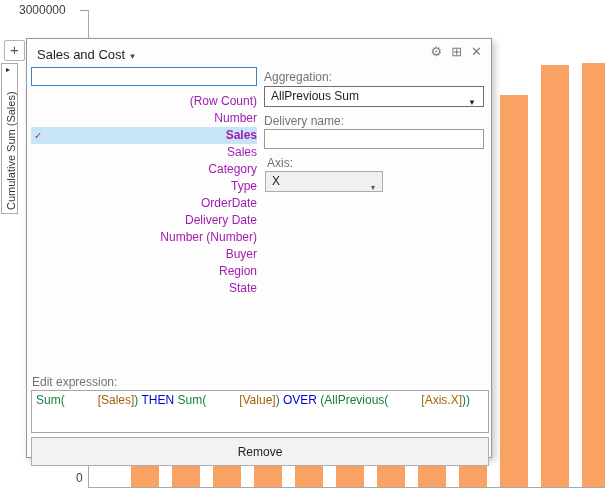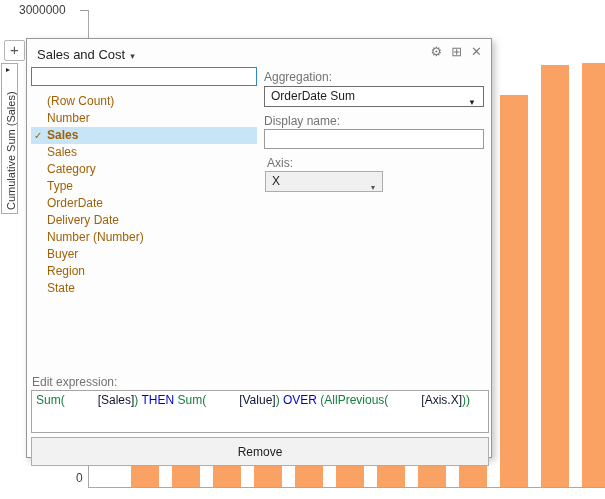--- a/index.html
+++ b/index.html
@@ -44,21 +44,21 @@
   .title-caret { font-size: 9px; color: #444; margin-left: 5px; }
   .header-icons { position: absolute; top: 5px; right: 9px; display: flex; gap: 9px; align-items: center; }
   .hicon { font-size: 13px; color: #7b7b7b; line-height: 16px; }
 
   .search-input {
     position: absolute; left: 4px; top: 28px; width: 226px; height: 19px;
     border: 1px solid #2E86D2; font-size: 12px; padding: 0 4px; outline: none;
     font-family: inherit;
   }
   .field-list { position: absolute; left: 4px; top: 54px; width: 226px; }
-  .field-item { position: relative; height: 17px; line-height: 17px; font-size: 12px; color: #a16207; padding-left: 16px; }
+  .field-item { position: relative; height: 17px; line-height: 17px; font-size: 12px; color: #a21caf; padding-left: 16px; text-align: right; }
   .field-item.selected { background: #C8E5F8; font-weight: bold; }
   .field-item .check { position: absolute; left: 3px; top: 0; font-size: 10px; font-weight: normal; }
 
   .rlabel { position: absolute; font-size: 12px; color: #737373; }
   #agg-label { left: 237px; top: 31px; }
   #display-label { left: 237px; top: 75px; }
   #axis-label { left: 240px; top: 117px; }
   #expr-label { left: 5px; top: 336px; }
 
   .combo { position: absolute; font-size: 12px; color: #1e1e1e; background: #fff; border: 1px solid #6e6e6e; line-height: 19px; padding-left: 6px; }
@@ -71,21 +71,21 @@
     position: absolute; left: 237px; top: 90px; width: 220px; height: 20px;
     border: 1px solid #9a9a9a; font-size: 12px; padding: 0 4px; font-family: inherit;
   }
 
   .expr-box {
     position: absolute; left: 4px; top: 351px; width: 458px; height: 43px;
     border: 1px solid #a6a6a6; background: #fff; font-size: 12px;
     padding: 2px 4px; line-height: 15px; white-space: nowrap; overflow: hidden;
   }
   .tok-plain { color: #15803d; }
-  .tok-green { color: #0f172a; padding-left: 33px; }
+  .tok-green { color: #a16207; padding-left: 33px; }
   .tok-blue  { color: #0000D8; margin-top: 48px; }
 
   .remove-btn {
     position: absolute; left: 4px; top: 398px; width: 458px; height: 29px;
     border: 1px solid #aeaeae; background: #f2f2f2; font-size: 12px;
     color: #1e1e1e; text-align: center; line-height: 16px; font-family: inherit; padding: 0;
   }
 </style>
 </head>
 <body>
@@ -142,25 +142,25 @@
         <div class="field-item"><span class="check"></span><span>OrderDate</span></div>
         <div class="field-item"><span class="check"></span><span>Delivery Date</span></div>
         <div class="field-item"><span class="check"></span><span>Number (Number)</span></div>
         <div class="field-item"><span class="check"></span><span>Buyer</span></div>
         <div class="field-item"><span class="check"></span><span>Region</span></div>
         <div class="field-item"><span class="check"></span><span>State</span></div>
       </div>
 
     <div class="rlabel" id="agg-label">Aggregation:</div>
     <div class="combo" id="agg-combo">
-      <span>OrderDate Sum</span>
+      <span>AllPrevious Sum</span>
       <span class="combo-arrow">▼</span>
     </div>
 
-    <div class="rlabel" id="display-label">Display name:</div>
+    <div class="rlabel" id="display-label">Delivery name:</div>
     <input id="display-input" value="" style="">
 
     <div class="rlabel" id="axis-label">Axis:</div>
     <div class="combo" id="axis-combo">
       <span>X</span>
       <span class="combo-arrow">▾</span>
     </div>
 
     <div class="rlabel" id="expr-label">Edit expression:</div>
     <div class="expr-box" id="expression-text"><span class="tok-plain">Sum(</span><span class="tok-green">[Sales]</span><span class="tok-plain">) </span><span class="tok-blue">THEN</span><span class="tok-plain"> Sum(</span><span class="tok-green">[Value]</span><span class="tok-plain">) </span><span class="tok-blue">OVER</span><span class="tok-plain"> (AllPrevious(</span><span class="tok-green">[Axis.X]</span><span class="tok-plain">))</span></div>

